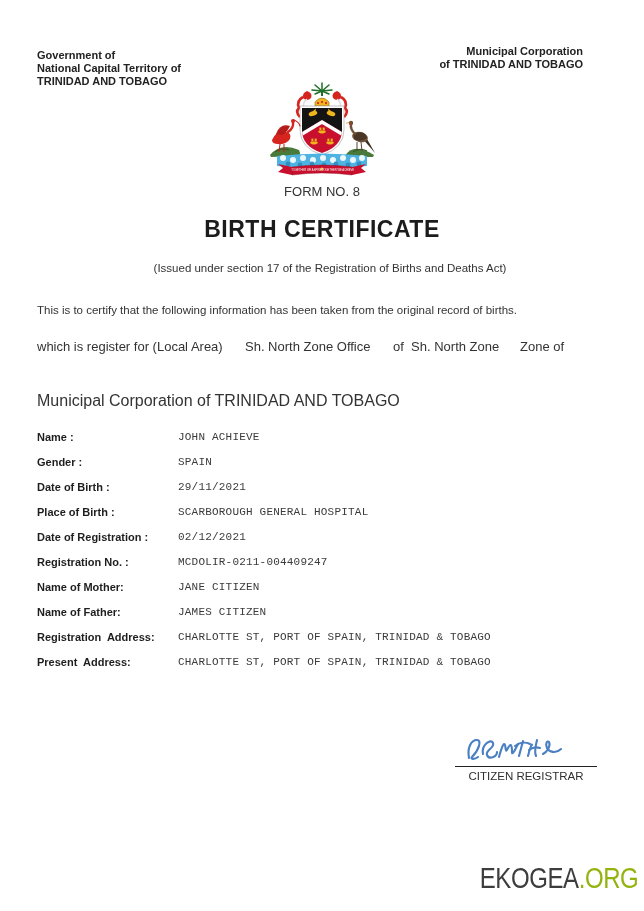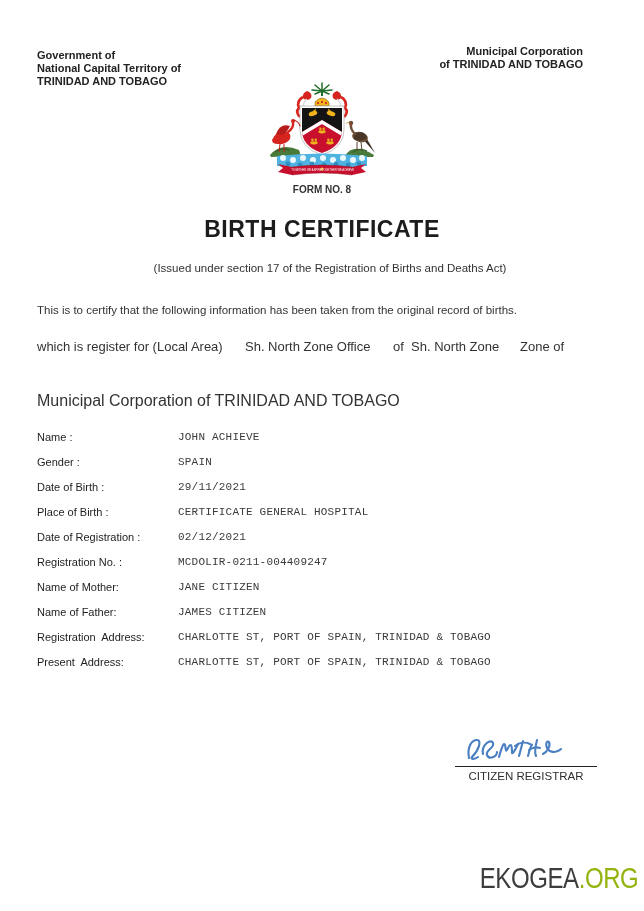--- a/index.html
+++ b/index.html
@@ -8,37 +8,37 @@
     font-family:"Liberation Sans",sans-serif;color:#2a2a2a;
   }
   .abs{position:absolute;}
   
   .hdr{font-size:11px;font-weight:bold;line-height:13px;color:#222;}
   #header-left{left:37px;top:31px;text-align:left;margin-top:18px;}
   #header-right{right:61px;top:45px;text-align:right;}
   
   #arms{left:50%;top:82px;transform:translateX(-50%);}
   
-  #form-no{left:0;right:0;top:184px;text-align:center;font-size:10px;color:#333;font-weight:bold;}
+  #form-no{left:0;right:0;top:184px;text-align:center;font-size:13px;color:#333;}
   
   #title{left:0;right:0;top:216px;text-align:center;font-size:23px;font-weight:bold;letter-spacing:.5px;color:#1c1c1c;}
   #subtitle{left:0;right:0;top:262px;text-align:center;font-size:11.5px;color:#333;padding-left:16px;}
   #certify{left:37px;top:304px;font-size:11.5px;color:#333;}
   
   #register-line{left:37px;top:339px;width:570px;height:16px;font-size:13px;color:#333;}
   #register-line span{position:absolute;white-space:pre;}
   #reg-part1{left:0;}
   #reg-office{left:208px;}
   #reg-part2{left:356px;}
   #reg-part3{left:483px;}
   #register-line2{left:37px;top:392px;font-size:16px;color:#333;}
   
   #fields{left:37px;top:424px;width:570px;}
   .frow{display:flex;height:25px;align-items:center;}
-  .flabel{width:141px;font-size:11px;font-weight:normal;color:#1e1e1e;white-space:pre;flex:none;}
+  .flabel{width:141px;font-size:11px;font-weight:bold;color:#1e1e1e;white-space:pre;flex:none;}
   .fvalue{font-family:"Liberation Mono",monospace;font-size:11px;color:#3a3a3a;letter-spacing:.2px;white-space:pre;}
   
   #footer-statement{left:0;right:0;top:707px;text-align:center;font-size:12px;font-weight:bold;letter-spacing:.2px;color:#1c1c1c;}
   #signature{left:462px;top:733px;}
   #sig-line{left:455px;top:766px;width:142px;border-top:1.4px solid #222;height:0;}
   #sig-title{left:455px;top:770px;width:142px;text-align:center;font-size:11.5px;color:#2e2e2e;}
   
   #watermark{right:6px;top:861px;font-size:30px;font-weight:400;letter-spacing:-.5px;transform:scaleX(.8);transform-origin:right center;white-space:nowrap;}
 </style>
 </head>
@@ -208,21 +208,21 @@
     <div class="frow">
       <span class="flabel">Gender :</span>
       <span class="fvalue">SPAIN</span>
     </div>
     <div class="frow">
       <span class="flabel">Date of Birth :</span>
       <span class="fvalue">29/11/2021</span>
     </div>
     <div class="frow">
       <span class="flabel">Place of Birth :</span>
-      <span class="fvalue">CERTIFICATE GENERAL HOSPITAL</span>
+      <span class="fvalue">SCARBOROUGH GENERAL HOSPITAL</span>
     </div>
     <div class="frow">
       <span class="flabel">Date of Registration :</span>
       <span class="fvalue">02/12/2021</span>
     </div>
     <div class="frow">
       <span class="flabel">Registration No. :</span>
       <span class="fvalue">MCDOLIR-0211-004409247</span>
     </div>
     <div class="frow">

